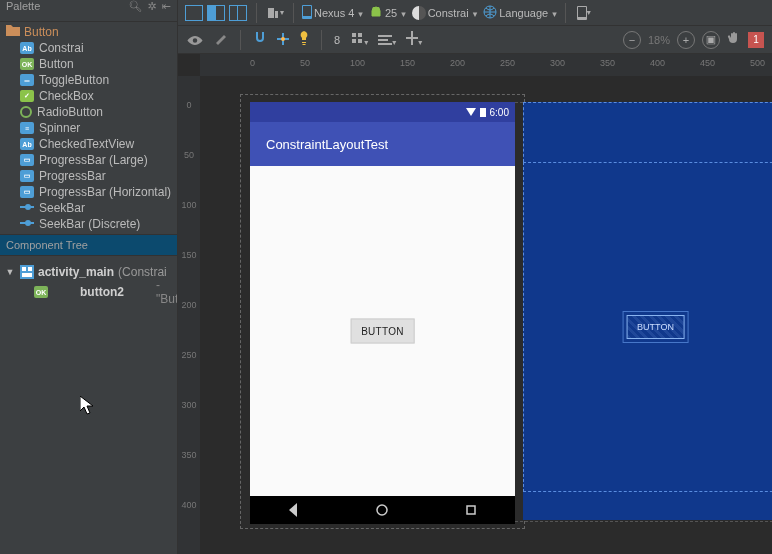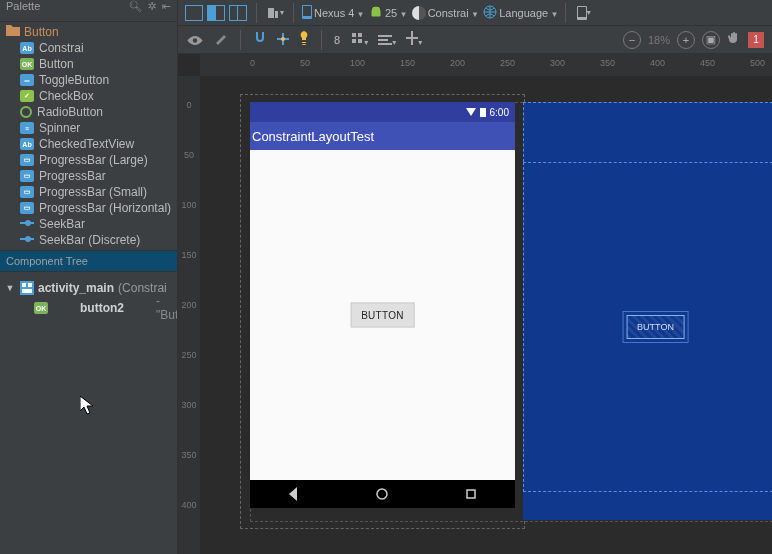--- a/index.html
+++ b/index.html
@@ -56,21 +56,21 @@
   .canvas { position:absolute; left:178px; right:0; top:54px; bottom:0; background:#2b2b2b; overflow:hidden; }
   .rulerSide { position:absolute; left:0; top:22px; width:22px; bottom:0; background:#313335; }
   .rulerSide .tick { position:absolute; left:0; width:22px; color:#777; font-size:9px; text-align:center; }
   .rulerTop { position:absolute; left:22px; right:0; top:0; height:22px; background:#313335; }
   .rulerTop .tick { position:absolute; top:4px; color:#777; font-size:9px; }
   .surface { position:absolute; left:22px; top:22px; right:0; bottom:0; }
   .marginbox { position:absolute; border:1px dashed #666; }
   
   .phone { position:absolute; width:265px; left:50px; top:26px; }
   .statusbar { height:20px; background:#303f9f; display:flex; justify-content:flex-end; align-items:center; padding:0 6px; gap:4px; color:#fff; font-size:10px; }
-  .appbar { height:28px; background:#3f51b5; display:flex; align-items:center; padding:0 2px; color:#fff; font-size:13px; }
+  .appbar { height:44px; background:#3f51b5; display:flex; align-items:center; padding:0 16px; color:#fff; font-size:13px; }
   .appbody { height:330px; background:#fafafa; position:relative; }
   .appbtn { position:absolute; left:50%; top:50%; transform:translate(-50%,-50%); background:#e0e0e0; color:#222; font-size:10px; padding:6px 10px; border:1px solid #ccc; letter-spacing:.3px; }
   .navbar { height:28px; background:#000; display:flex; align-items:center; justify-content:space-around; }
   .navbar svg { fill:#ccc; width:14px; height:14px; }
   
   .blueprint { position:absolute; left:323px; top:26px; width:265px; height:418px; background:#10388c; }
   .blueprint .bpbody { position:absolute; top:60px; left:0; right:0; bottom:28px; border:1px dashed #5a8de0; }
   .blueprint .bpstatusborder { position:absolute; top:0; left:0; right:0; height:60px; border:1px dashed #5a8de0; border-bottom:none; }
   .bpbtn { position:absolute; left:50%; top:50%; transform:translate(-50%,-50%); border:1px solid #89b4f0; padding:6px 10px; font-size:9px; color:#cddfff; background:repeating-linear-gradient(45deg,rgba(120,160,230,.15) 0 3px,transparent 3px 6px); }
   .bpbtn::after { content:""; position:absolute; inset:-5px; border:1px solid #4777c9; }
@@ -128,24 +128,20 @@
           <span class="smic ic-blue">Ab</span>
           <span>CheckedTextView</span>
         </div>
         <div class="widitem">
           <span class="smic ic-prog">▭</span>
           <span>ProgressBar (Large)</span>
         </div>
         <div class="widitem">
           <span class="smic ic-prog">▭</span>
           <span>ProgressBar</span>
-        </div>
-        <div class="widitem">
-          <span class="smic ic-prog">▭</span>
-          <span>ProgressBar (Small)</span>
         </div>
         <div class="widitem">
           <span class="smic ic-prog">▭</span>
           <span>ProgressBar (Horizontal)</span>
         </div>
         <div class="widitem">
           <span class="ic-seek"><svg viewBox="0 0 14 10">
               <line x1="0" y1="5" x2="14" y2="5" stroke="#4e9ed6" stroke-width="2"></line>
               <circle cx="8" cy="5" r="3" fill="#4e9ed6"></circle>
             </svg></span>

